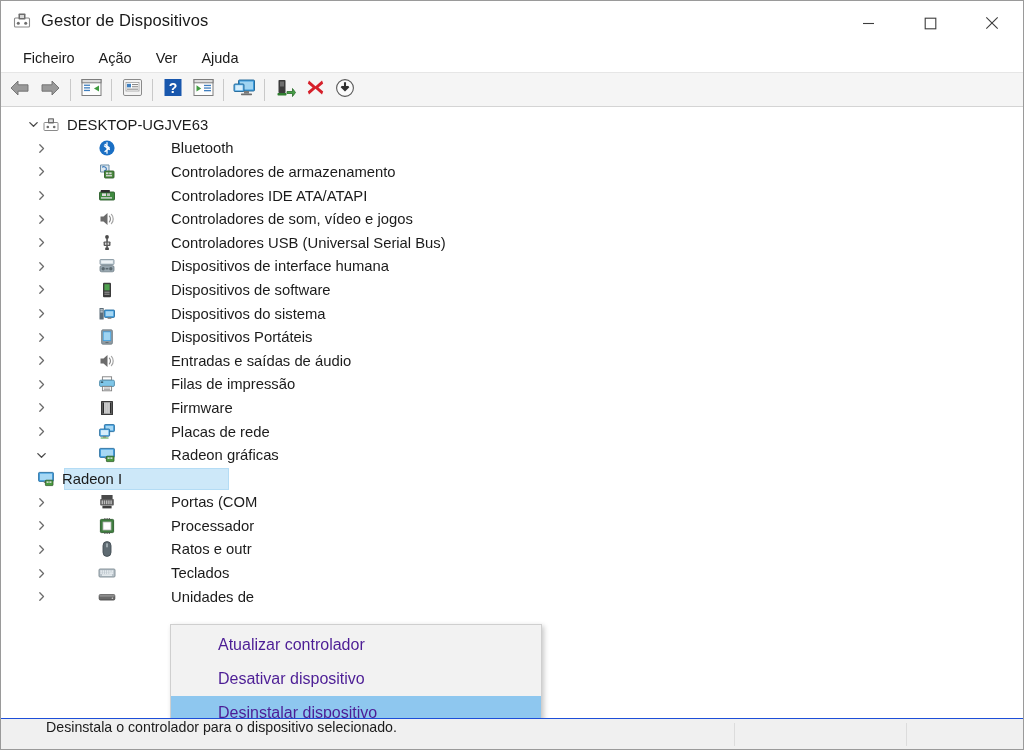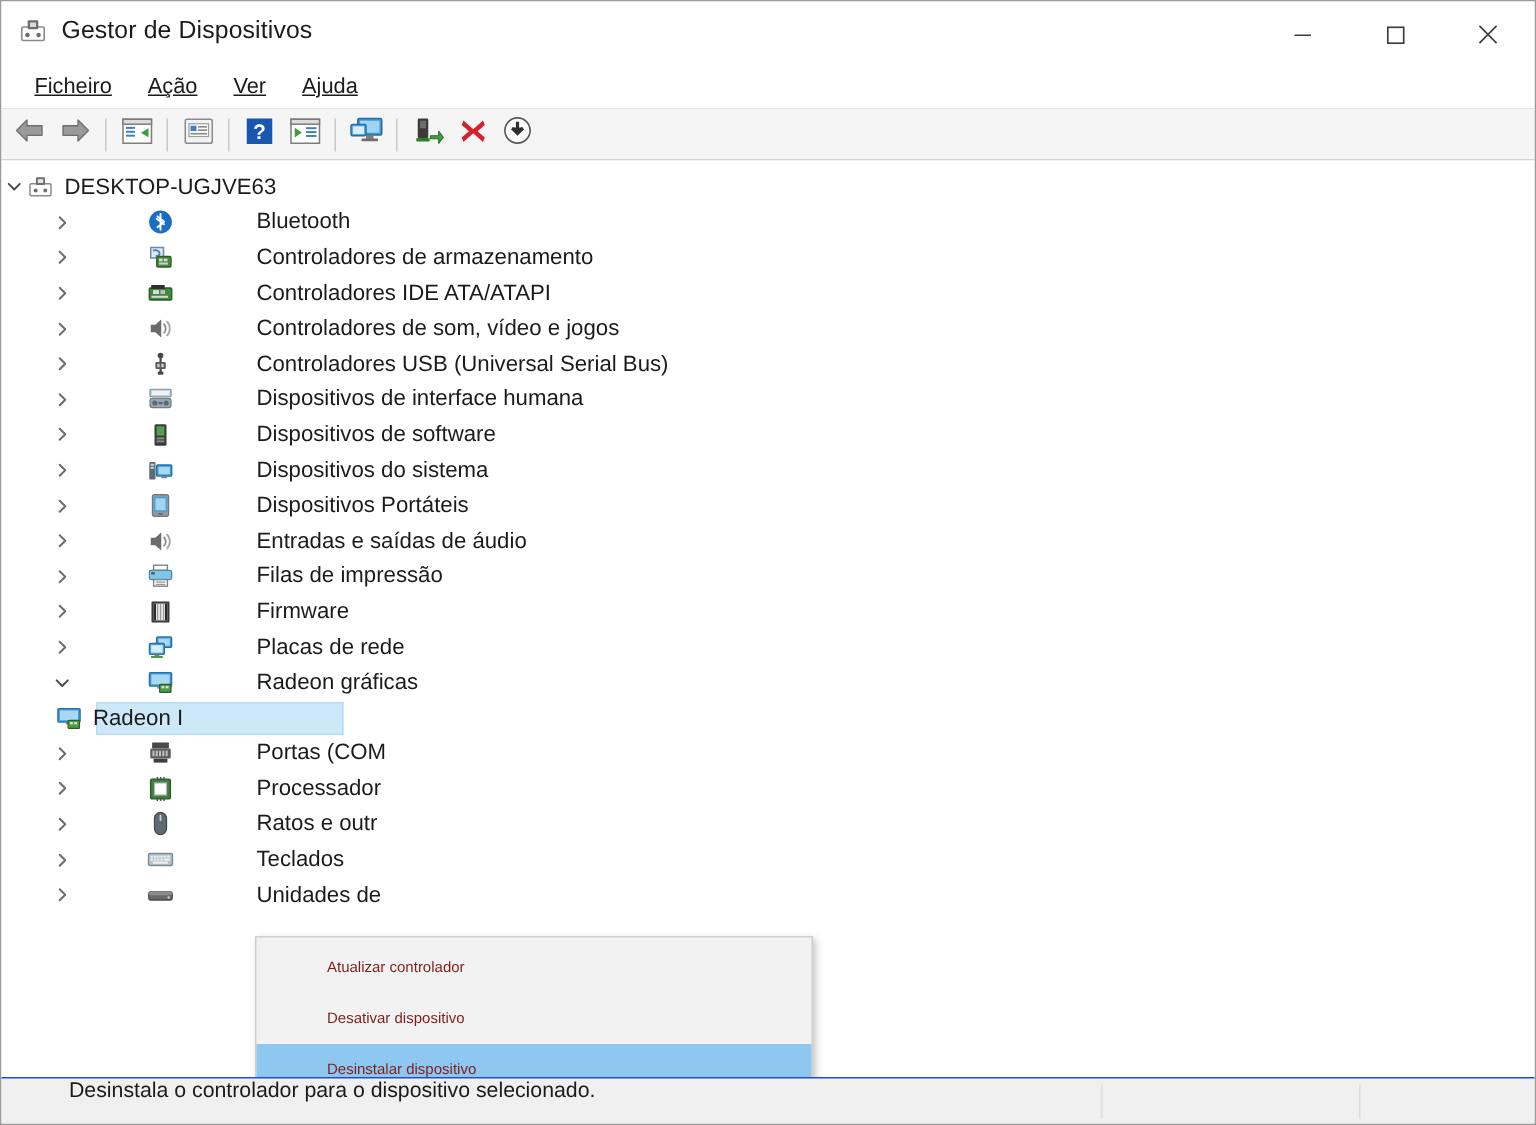--- a/index.html
+++ b/index.html
@@ -62,21 +62,20 @@
     padding-left: 10px;
     gap: 0px;
     border-bottom: 1px solid #e6e6e6;
   }
   .menu-item {
     font-size: 14.5px;
     color: #1a1a1a;
     padding: 3px 12px 4px 12px;
     white-space: nowrap;
     cursor: default;
-    text-decoration: underline;
   }
 
   
   #toolbar {
     height: 34px;
     flex: 0 0 34px;
     background: #f5f5f5;
     border-bottom: 1px solid #d4d4d4;
     display: flex;
     align-items: center;
@@ -124,21 +123,21 @@
     flex: 0 0 18px;
     margin-right: 7px;
     display: flex; align-items: center; justify-content: center;
   }
   .node-ico svg { display:block; }
   .node-label {
     font-size: 14.8px;
     color: #1b1b1b;
     white-space: nowrap;
   }
-  .node.root { padding-left: 0; }
+  .node.root { padding-left: 24px; }
   .node.lvl1 { padding-left: 32px; gap: 48px; }
   .node.lvl2 { padding-left: 36px; }
   .node.selected .sel-bg {
     position: absolute;
     left: 63px;
     top: 1px;
     height: 22px;
     width: 165px;
     background: #cde8f9;
     border: 1px solid #b4dcf5;
@@ -157,22 +156,22 @@
     border: 1px solid #cfcfcf;
     box-shadow: 2px 2px 5px rgba(0,0,0,0.22);
     padding: 3px 0 4px 0;
     z-index: 50;
   }
   .ctx-item {
     height: 34px;
     display: flex;
     align-items: center;
     padding-left: 47px;
-    font-size: 10px;
-    color: #7f1d1d;
+    font-size: 16px;
+    color: #4c1d95;
     white-space: nowrap;
     cursor: default;
   }
   .ctx-item.highlighted {
     background: #8ec7ef;
   }
 
   
   #statusbar {
     height: 31px;

